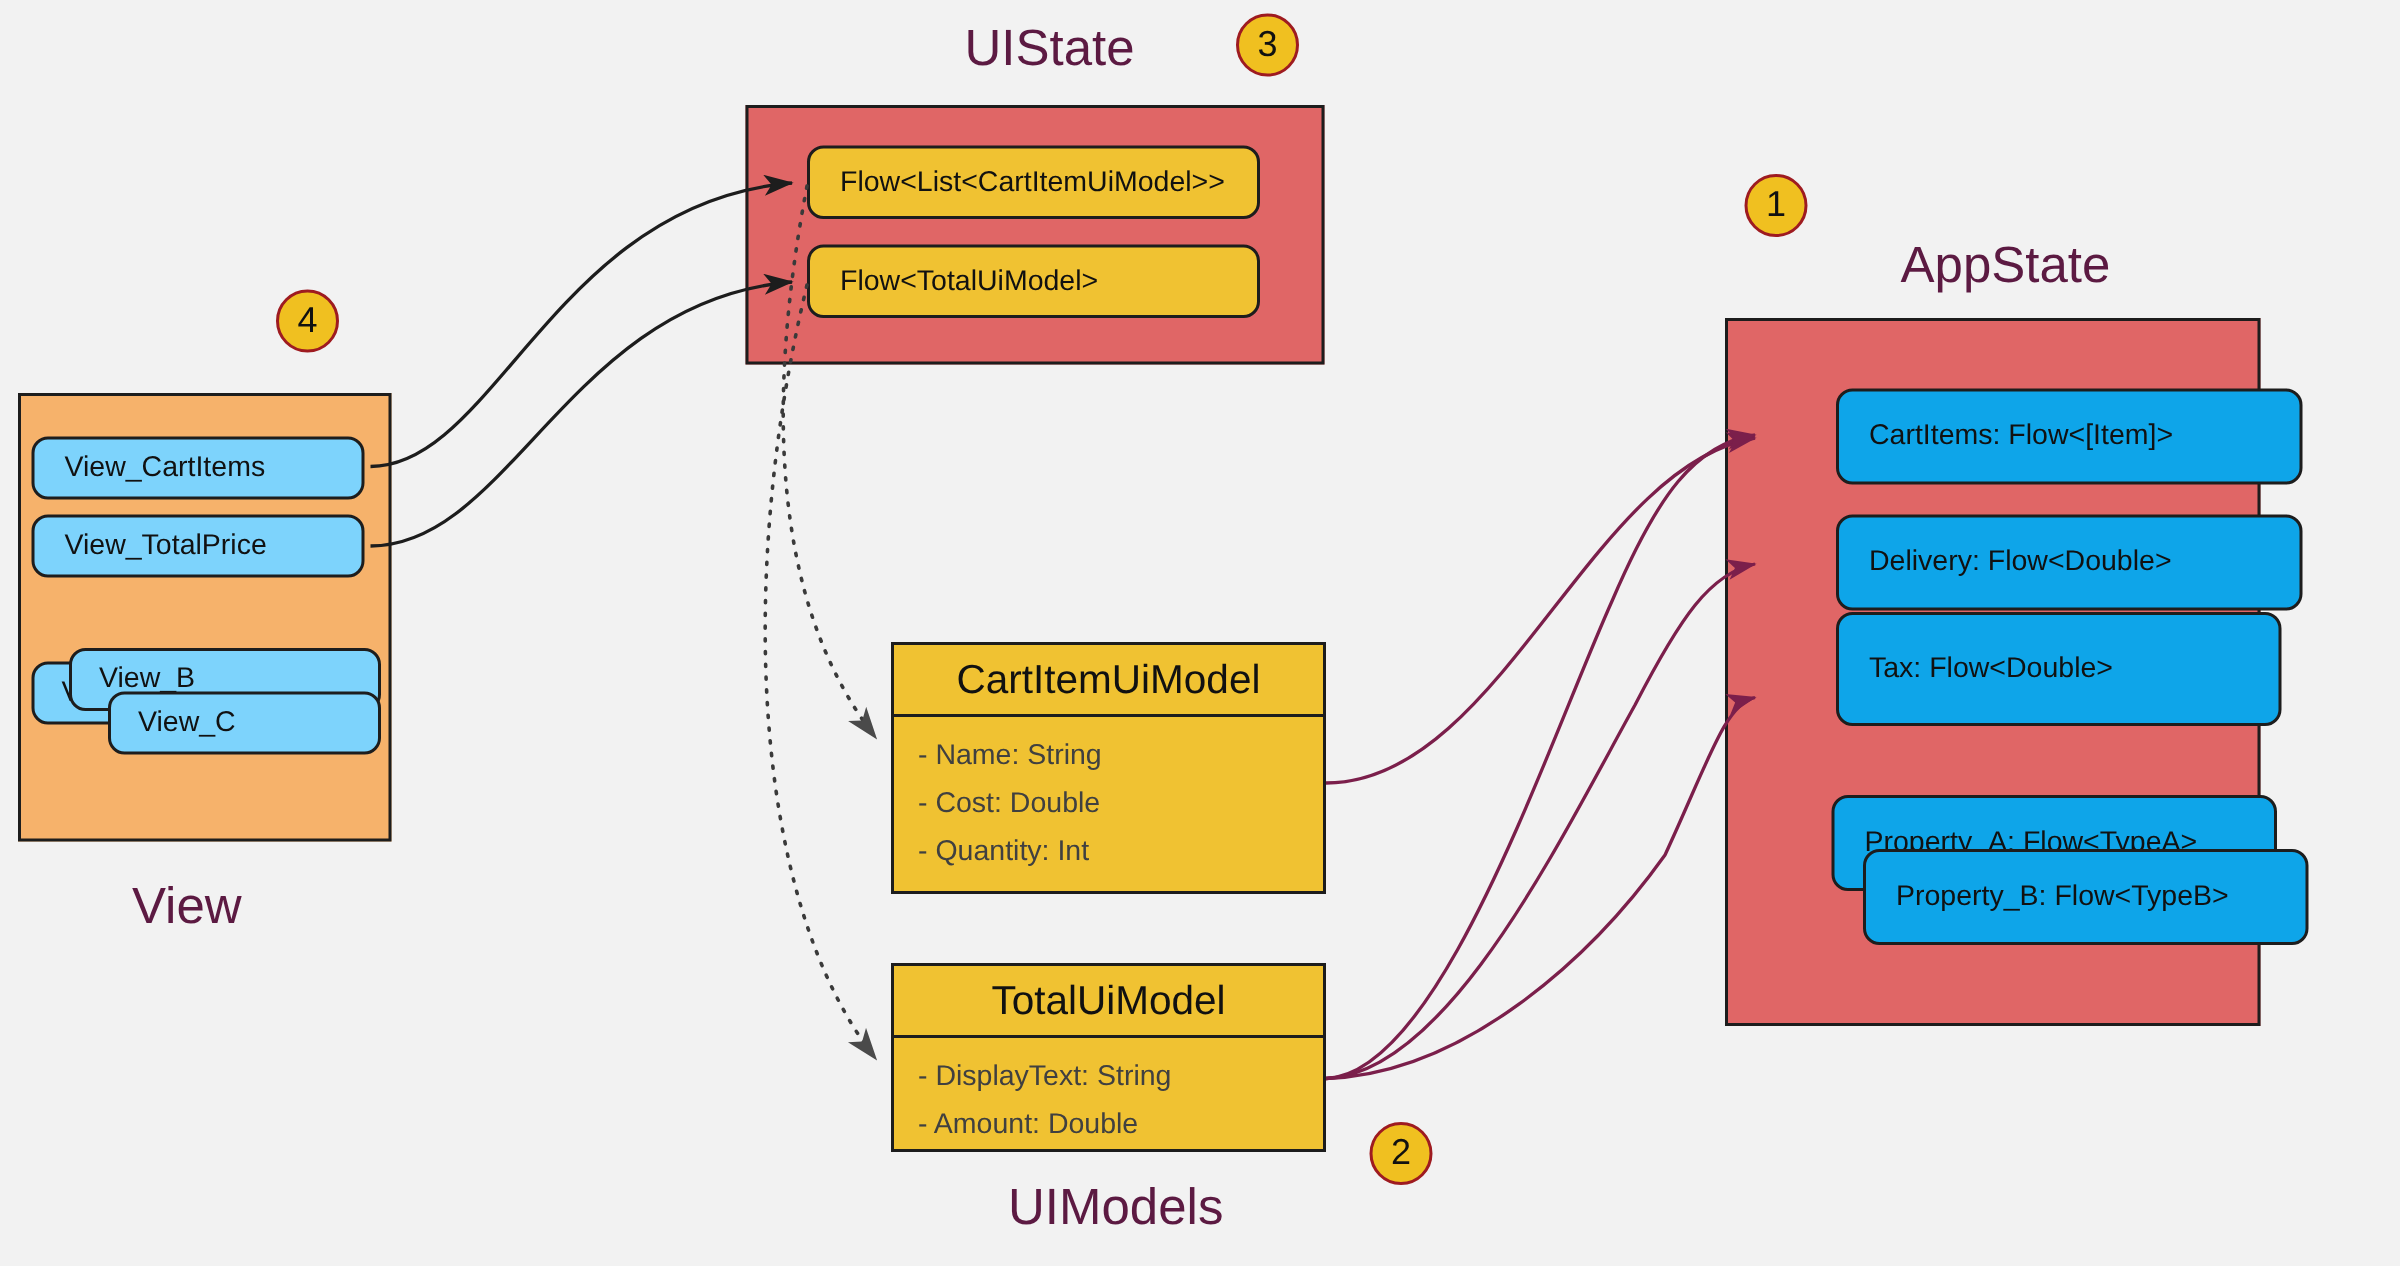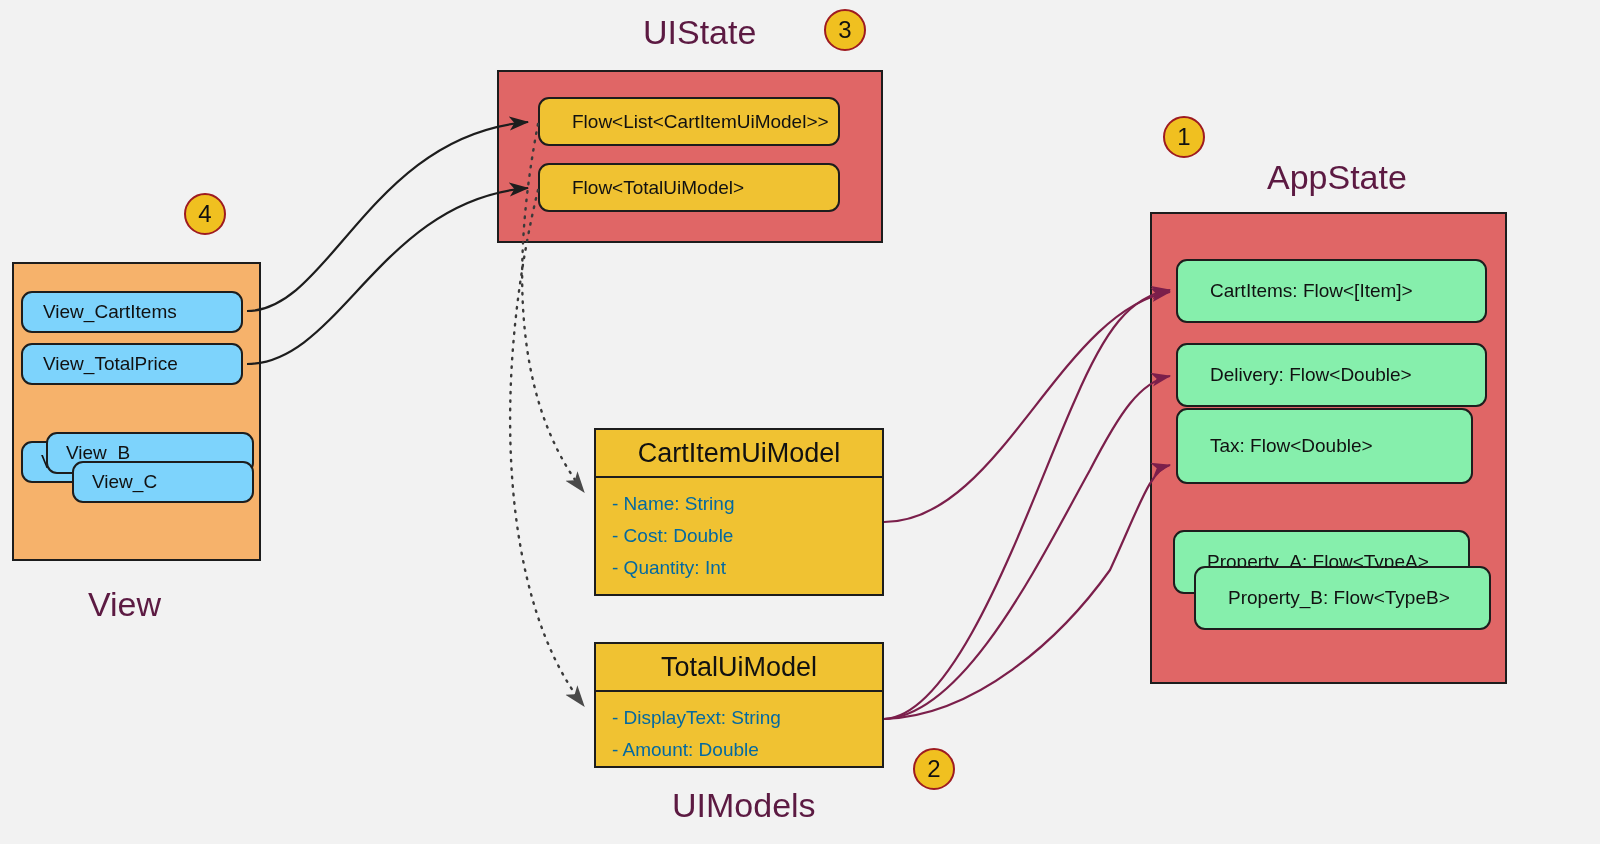--- a/index.html
+++ b/index.html
@@ -66,26 +66,26 @@
   
   .pill {
     position: absolute;
     border: 2px solid #1d1d1d;
     border-radius: 11px;
     box-sizing: border-box;
     display: flex;
     align-items: center;
     font-size: 19px;
     color: #111;
-    padding-left: 32px;
+    padding-left: 20px;
     white-space: nowrap;
     z-index: 3;
   }
   .pill-gold  { background: #f0c232; }
-  .pill-cream { background: #86efac; }
+  .pill-cream { background: #0ea5e9; margin-left: 48px; }
   .pill-pink  { background: #7dd3fc; }
   .pill-pink.centered-text { padding-left: 20px; }
 
   
   .uml {
     position: absolute;
     background: #f0c232;
     border: 2px solid #1d1d1d;
     box-sizing: border-box;
     z-index: 3;
@@ -99,21 +99,21 @@
     font-size: 27px;
     color: #111;
     box-sizing: border-box;
   }
   .uml-body {
     padding: 10px 0 10px 16px;
     box-sizing: border-box;
   }
   .uml-row {
     font-size: 19px;
-    color: #0369a1;
+    color: #404040;
     line-height: 32px;
     white-space: nowrap;
   }
 </style>
 </head>
 <body>
 
 <div id="stage">
 
   <svg id="edges" viewBox="0 0 1600 844" xmlns="http://www.w3.org/2000/svg">

